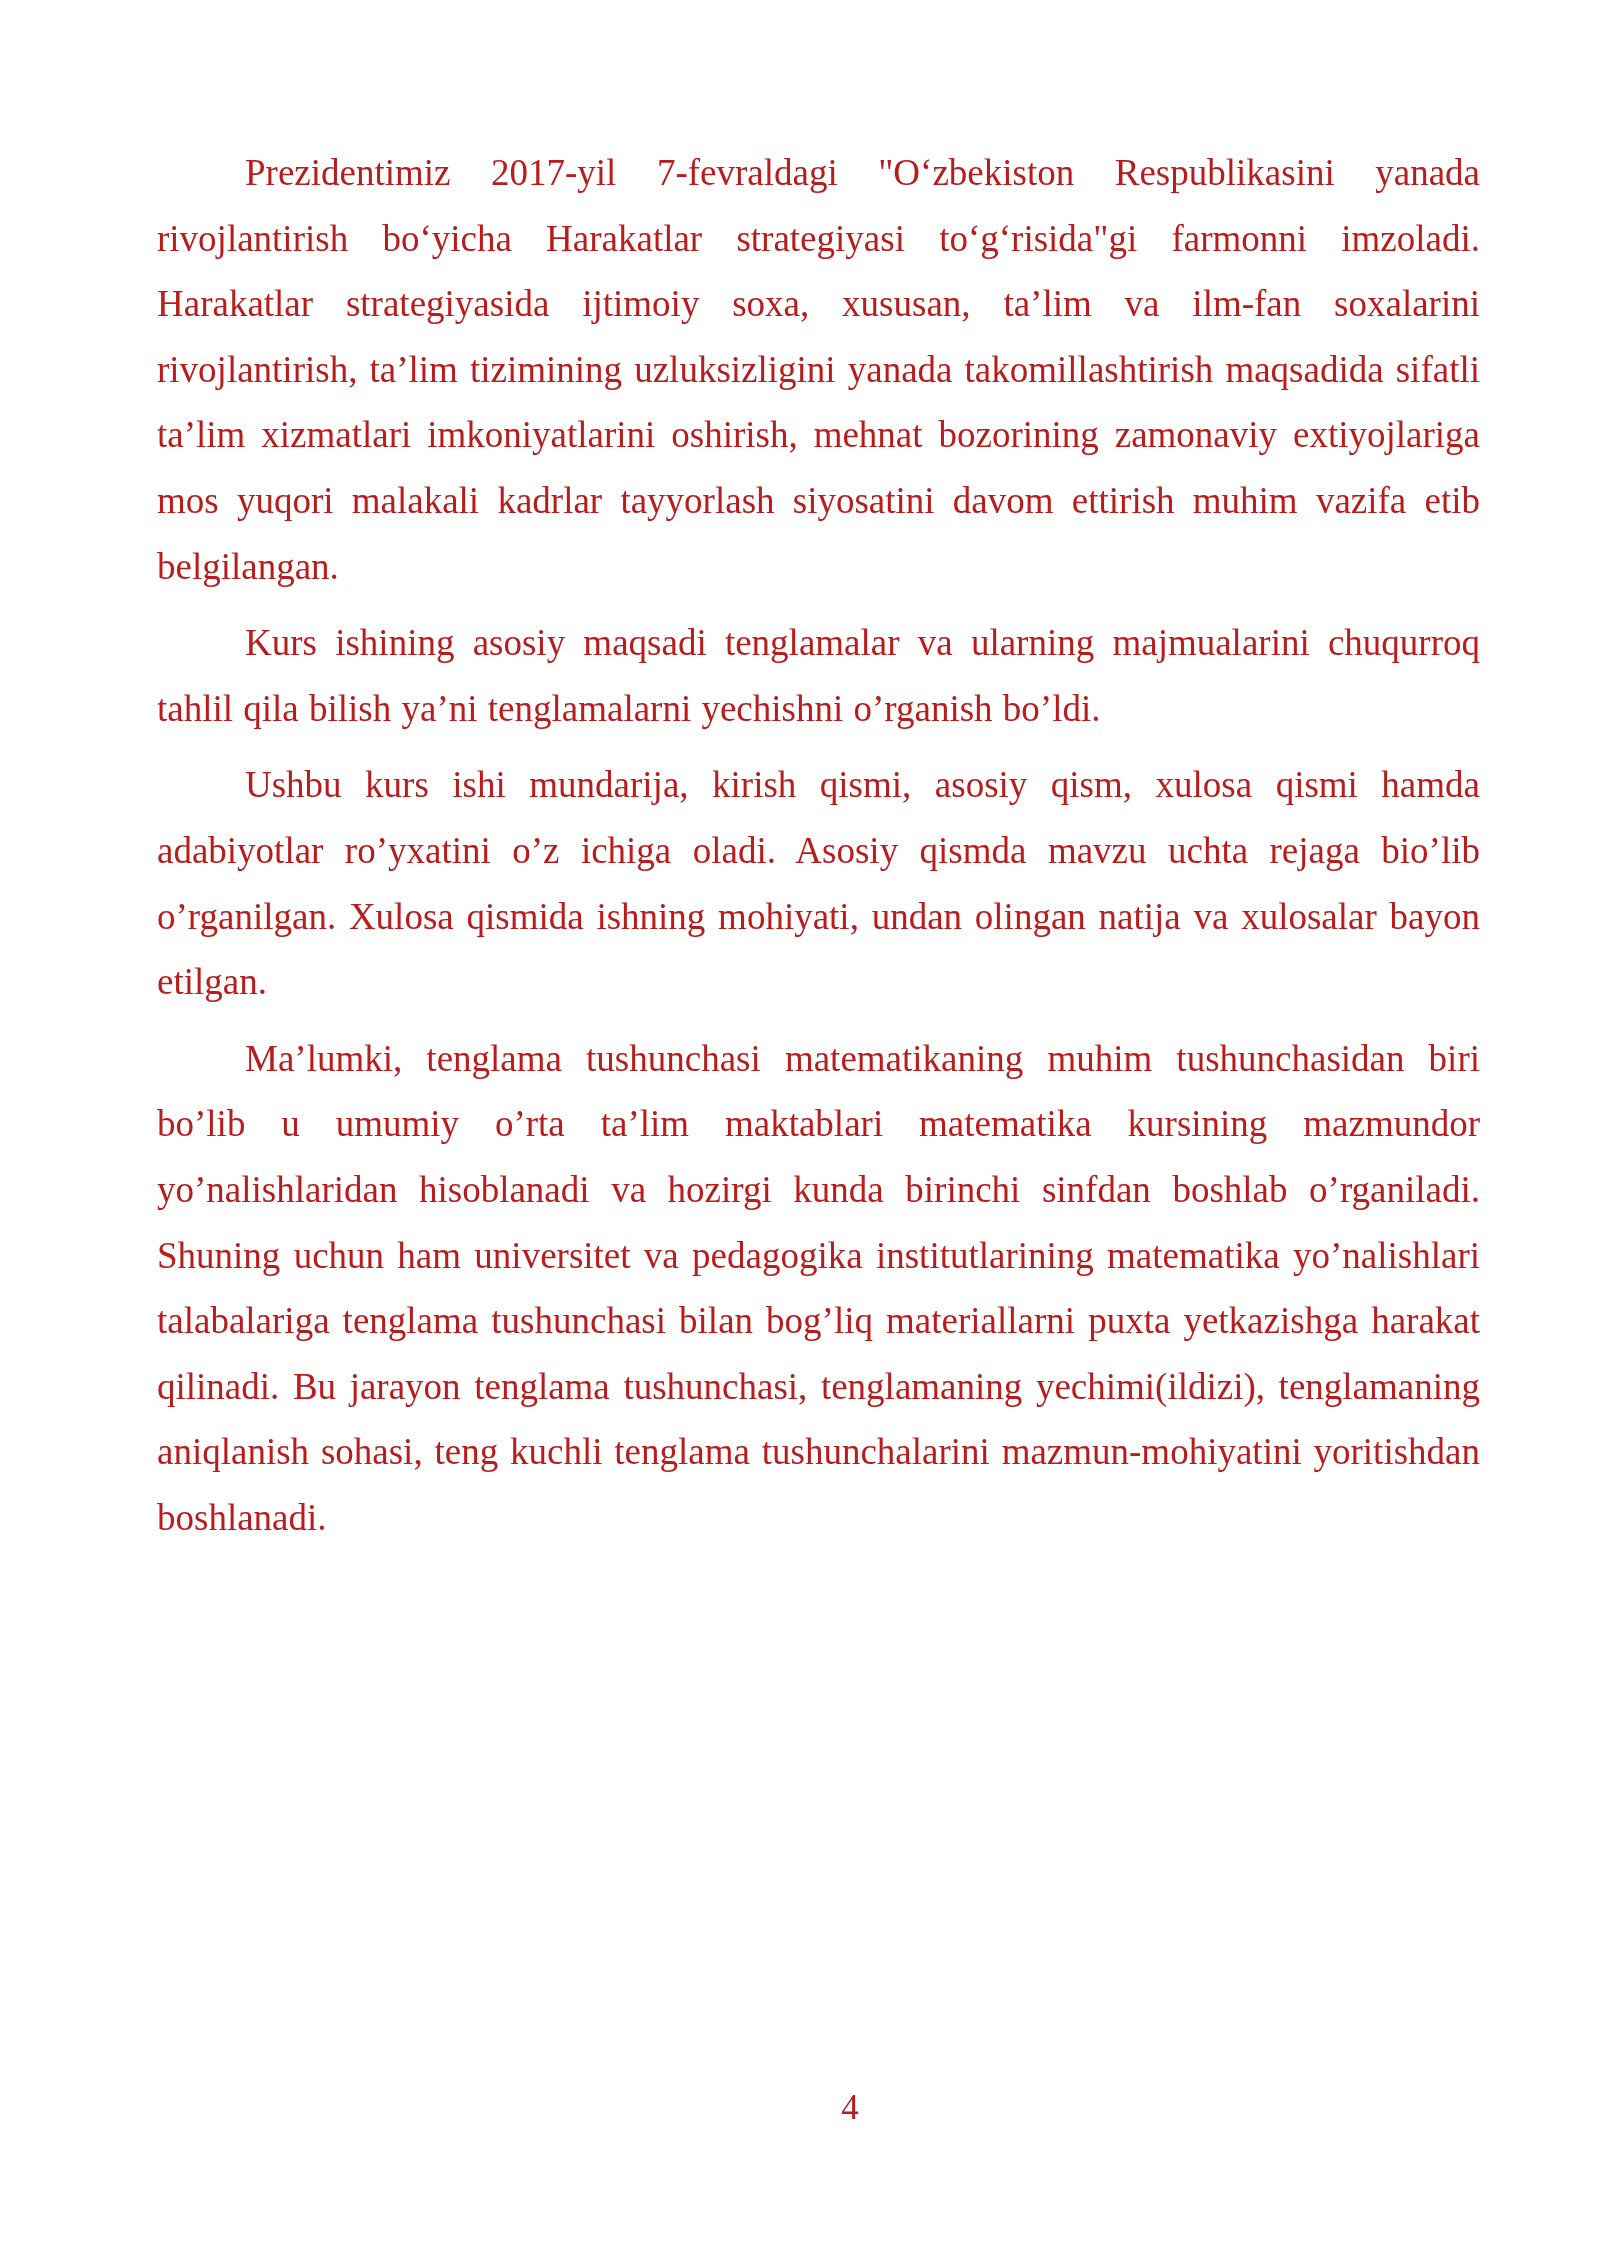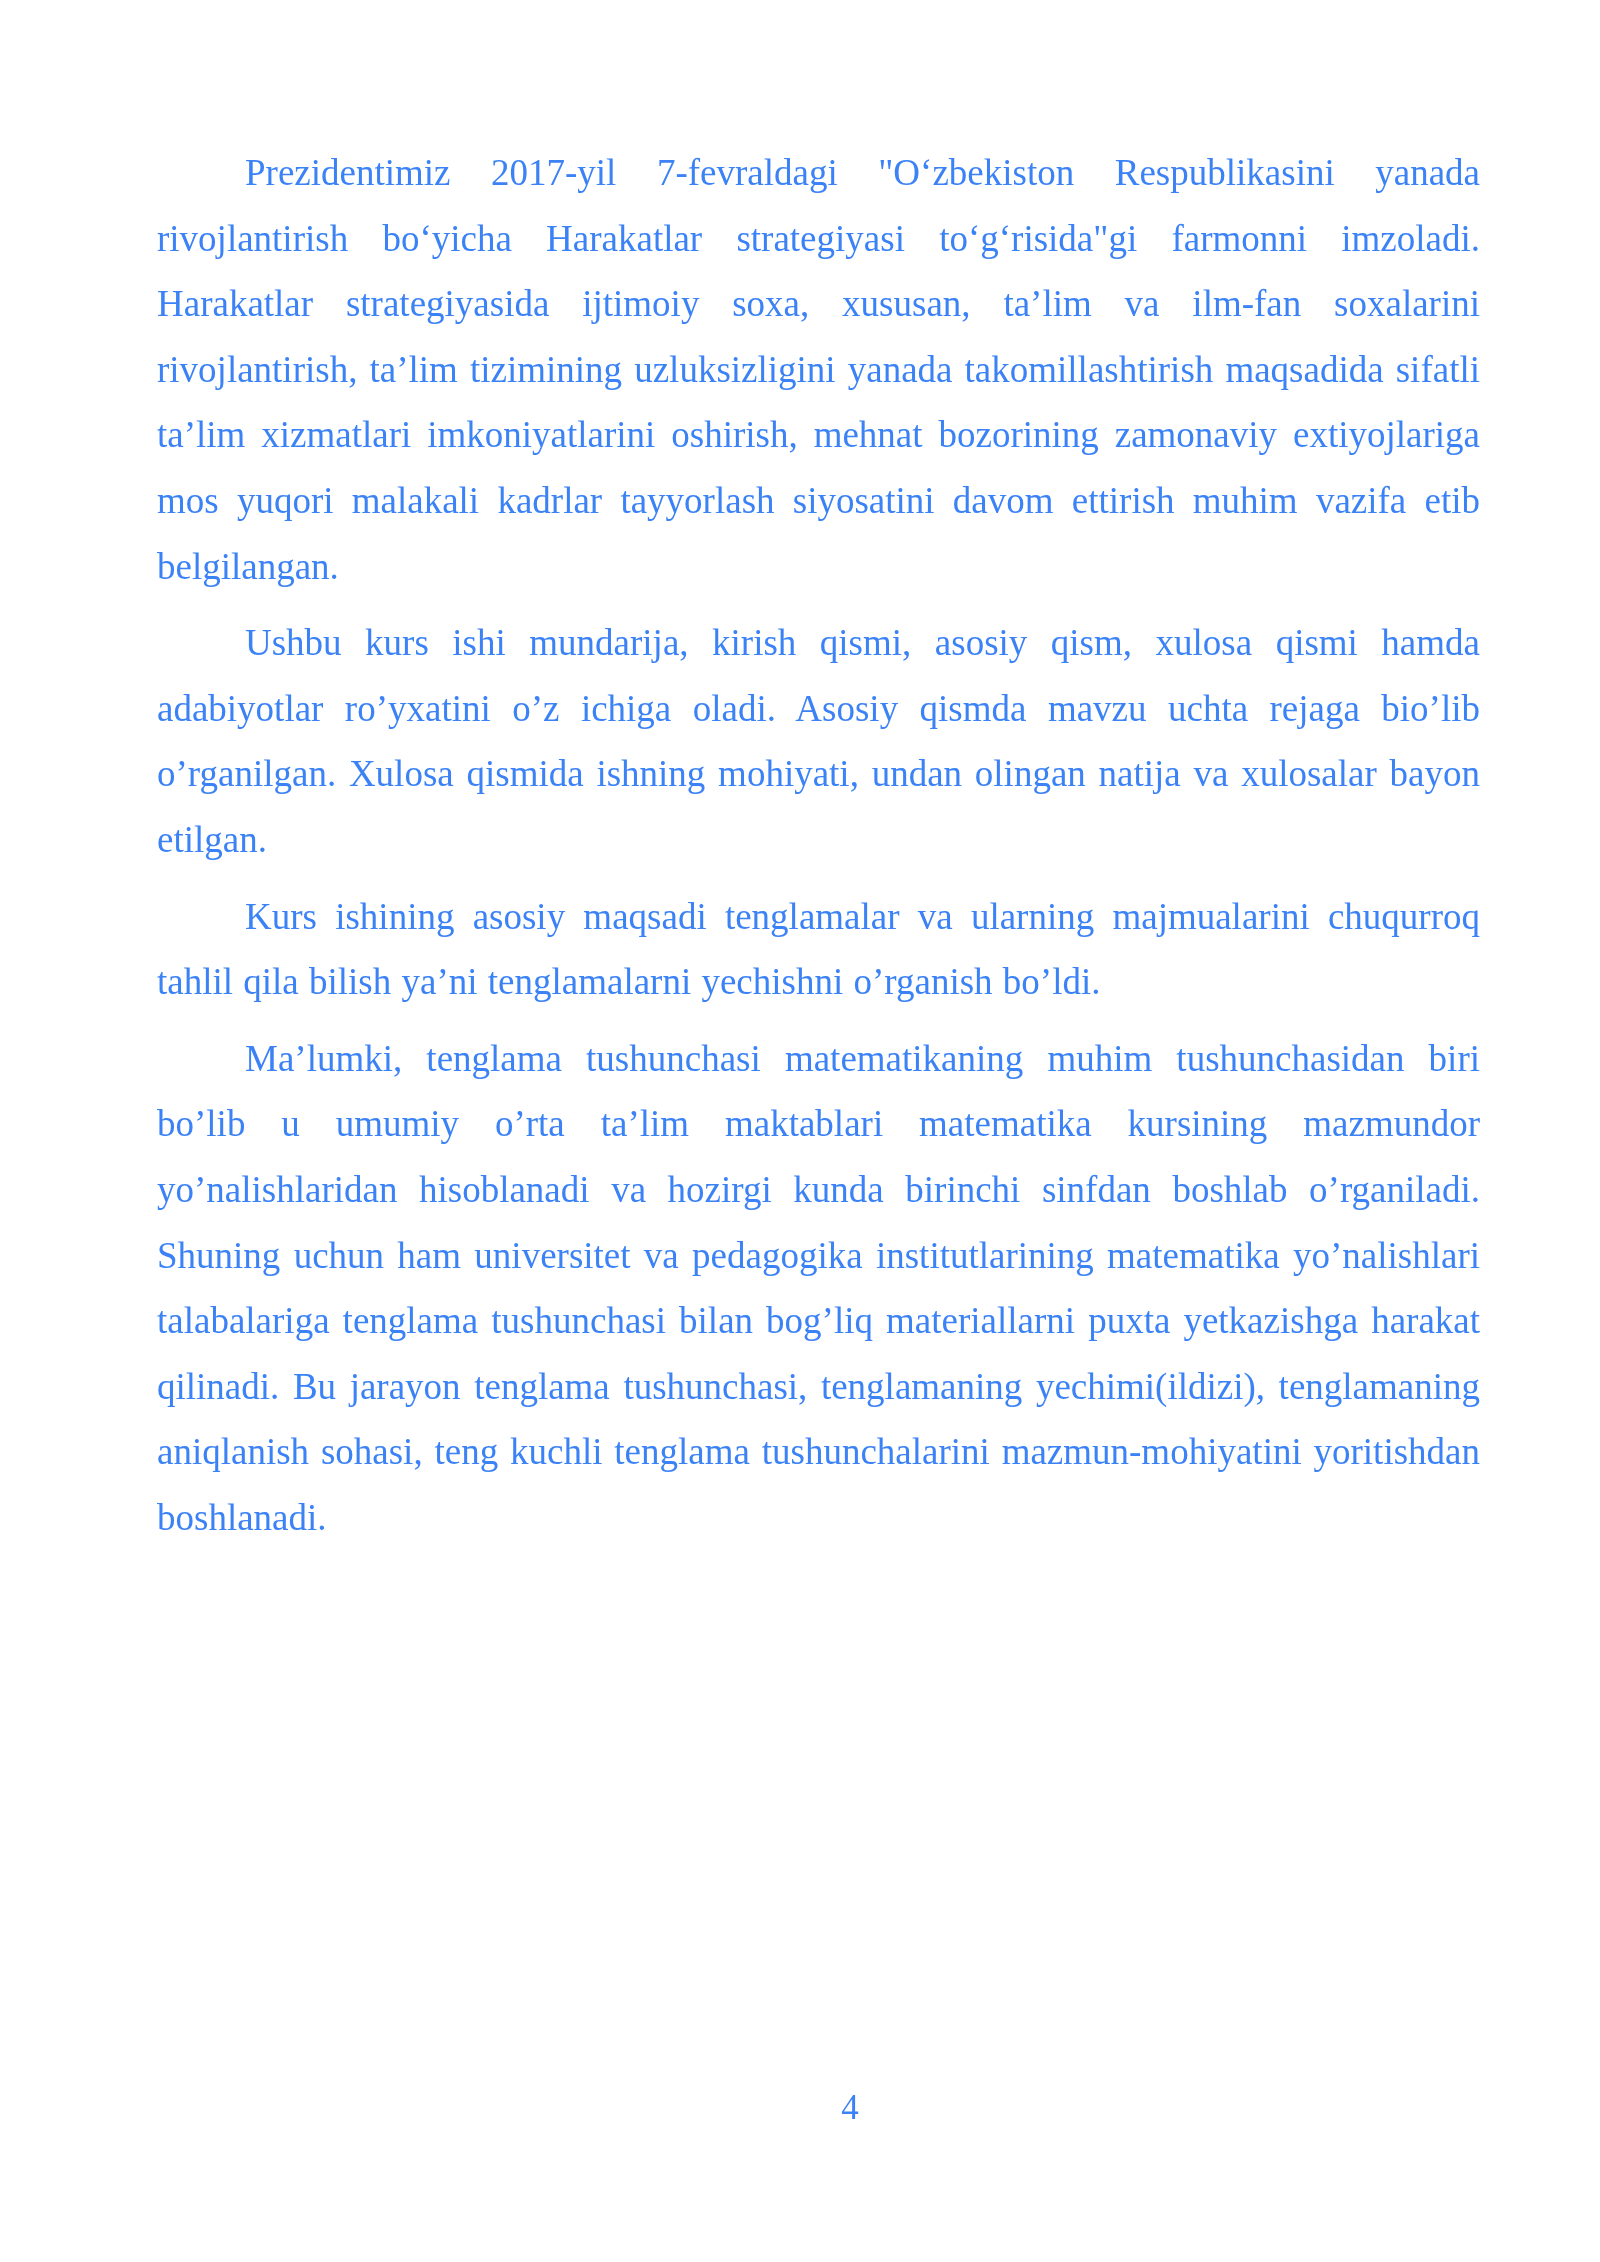--- a/index.html
+++ b/index.html
@@ -7,21 +7,21 @@
     padding: 0;
     background: #ffffff;
   }
   .page {
     position: relative;
     width: 1600px;
     height: 2262px;
     background: #ffffff;
     overflow: hidden;
     font-family: "Liberation Serif", "DejaVu Serif", serif;
-    color: #3b82f6;
+    color: #b91c1c;
   }
   .text-block {
     position: absolute;
     left: 157px;
     top: 140px;
     width: 1323px;
   }
   .text-block p {
     margin: 0 0 11px 0;
     font-size: 37px;
@@ -39,18 +39,18 @@
     font-size: 35px;
     line-height: 35px;
   }
 </style>
 </head>
 <body>
 
 <div class="page">
   <div class="text-block">
     <p>Prezidentimiz 2017-yil 7-fevraldagi "Oʻzbekiston Respublikasini yanada rivojlantirish boʻyicha Harakatlar strategiyasi toʻgʻrisida"gi farmonni imzoladi. Harakatlar strategiyasida ijtimoiy soxa, xususan, ta’lim va ilm-fan soxalarini rivojlantirish, ta’lim tizimining uzluksizligini yanada takomillashtirish maqsadida sifatli ta’lim xizmatlari imkoniyatlarini oshirish, mehnat bozorining zamonaviy extiyojlariga mos yuqori malakali kadrlar tayyorlash siyosatini davom ettirish muhim vazifa etib belgilangan.</p>
+    <p>Kurs ishining asosiy maqsadi tenglamalar va ularning majmualarini chuqurroq tahlil qila bilish ya’ni tenglamalarni yechishni o’rganish bo’ldi.</p>
     <p>Ushbu kurs ishi mundarija, kirish qismi, asosiy qism, xulosa qismi hamda adabiyotlar ro’yxatini o’z ichiga oladi. Asosiy qismda mavzu uchta rejaga bio’lib o’rganilgan. Xulosa qismida ishning mohiyati, undan olingan natija va xulosalar bayon etilgan.</p>
-    <p>Kurs ishining asosiy maqsadi tenglamalar va ularning majmualarini chuqurroq tahlil qila bilish ya’ni tenglamalarni yechishni o’rganish bo’ldi.</p>
     <p>Ma’lumki, tenglama tushunchasi matematikaning muhim tushunchasidan biri bo’lib u umumiy o’rta ta’lim maktablari matematika kursining mazmundor yo’nalishlaridan hisoblanadi va hozirgi kunda birinchi sinfdan boshlab o’rganiladi. Shuning uchun ham universitet va pedagogika institutlarining matematika yo’nalishlari talabalariga tenglama tushunchasi bilan bog’liq materiallarni puxta yetkazishga harakat qilinadi. Bu jarayon tenglama tushunchasi, tenglamaning yechimi(ildizi), tenglamaning aniqlanish sohasi, teng kuchli tenglama tushunchalarini mazmun-mohiyatini yoritishdan boshlanadi.</p>
   </div>
   <div class="page-number">4</div>
 </div>
 
 </body></html>

